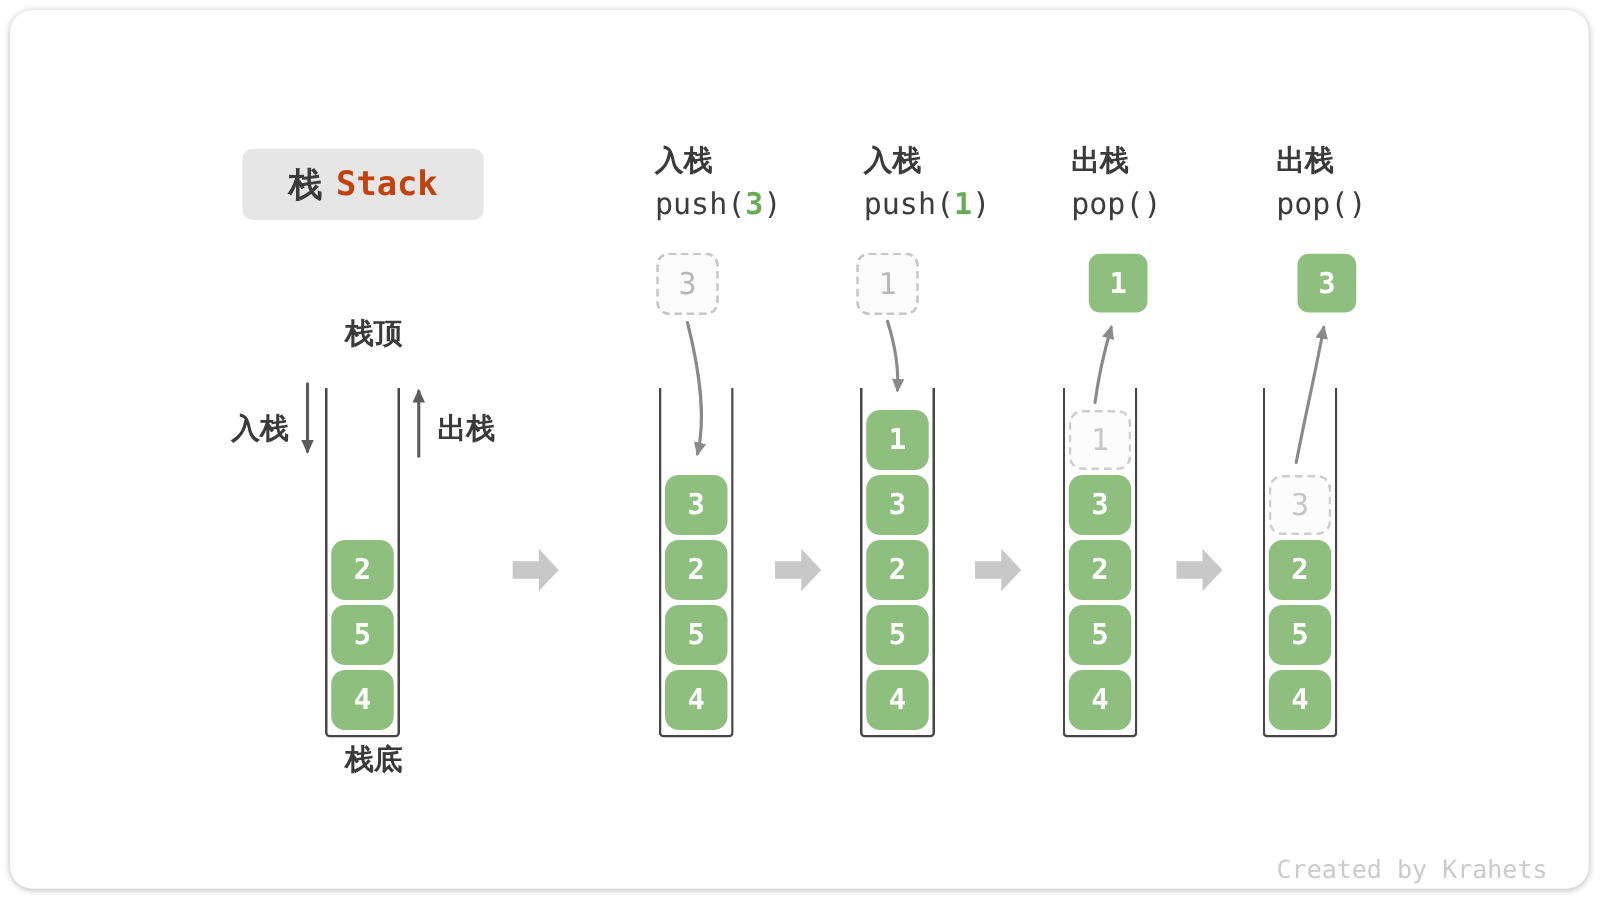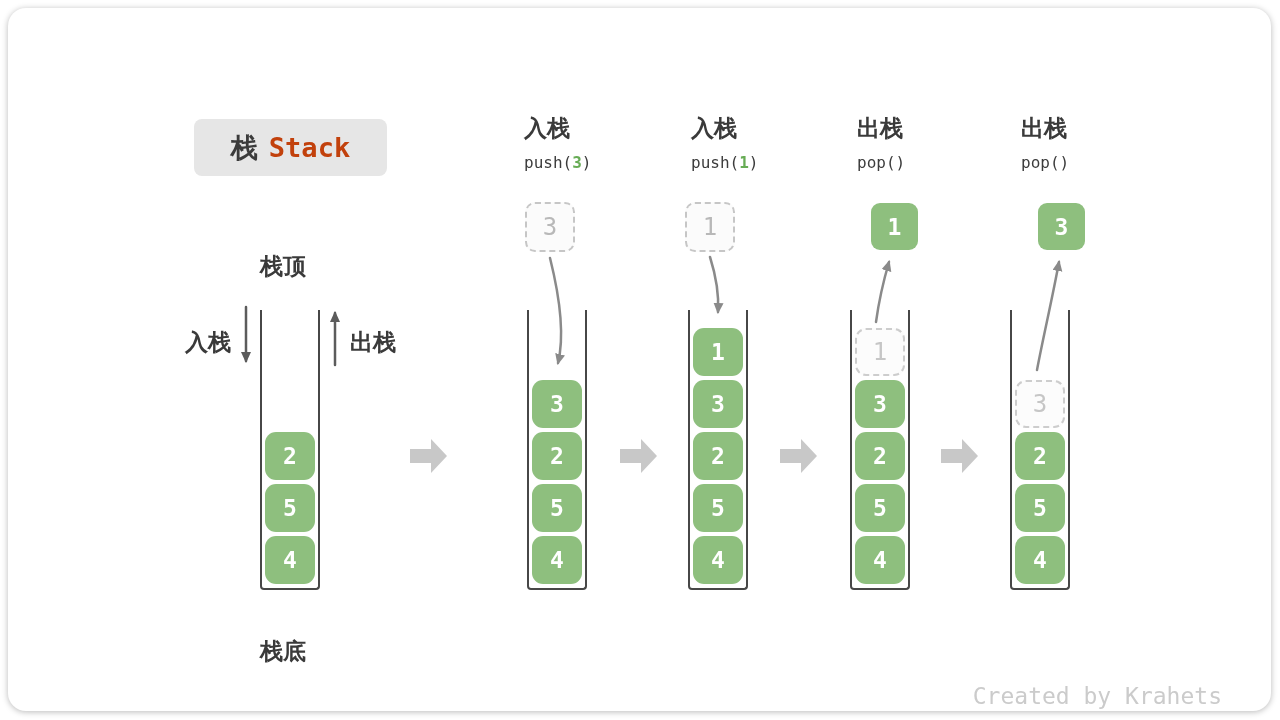--- a/index.html
+++ b/index.html
@@ -27,27 +27,27 @@
     display: flex; align-items: center; justify-content: center;
     gap: 11px;
   }
   .title-zh { font-size: 27px; font-weight: bold; color: #3B3B3B; }
   .title-en { font-size: 27px; font-weight: 600; font-family: "DejaVu Sans Mono", monospace; color: #c2410c; }
 
   .col-header { position: absolute; top: 107px; }
   .h-zh { font-size: 23px; font-weight: bold; color: #3A3A3A; line-height: 26px; }
   .h-code {
     margin-top: 9px;
-    font-size: 16px; font-family: "DejaVu Sans Mono", monospace;
+    font-size: 24px; font-family: "DejaVu Sans Mono", monospace;
     color: #3C3C3C; line-height: 26px;
   }
   .h-code .arg { color: #67AC55; font-weight: bold; }
 
   .lbl { position: absolute; font-size: 23px; font-weight: bold; color: #3A3A3A; }
-  .lbl.center { width: 62px; text-align: left; }
+  .lbl.center { width: 62px; text-align: right; }
 
   .float-box {
     position: absolute;
     display: flex; align-items: center; justify-content: center;
     font-family: "DejaVu Sans Mono", monospace;
   }
   .float-box.dashed {
     width: 46px; height: 46px;
     border: 2px dashed #C6C6C6;
     border-radius: 10px;
@@ -94,23 +94,23 @@
     font-weight: normal;
     font-size: 24px;
   }
 
   .step-arrow { position: absolute; }
 
   .overlay { position: absolute; left: 0; top: 0; pointer-events: none; }
 
   .watermark {
     position: absolute;
-    right: 49px; top: 675px;
+    right: 33px; top: 675px;
     font-family: "DejaVu Sans Mono", monospace;
-    font-size: 23px;
+    font-size: 20px;
     color: #CBCBCB;
   }
 </style>
 </head>
 <body>
 
 <div class="page">
   <div class="card">
 
     <div class="title-box">
@@ -131,21 +131,21 @@
       <div class="h-code"><span>pop()</span><span class="arg"></span><span></span></div>
     </div>
     <div class="col-header" style="left:1013px">
       <div class="h-zh">出栈</div>
       <div class="h-code"><span>pop()</span><span class="arg"></span><span></span></div>
     </div>
 
     <div class="lbl" style="left:177px; top:319px">入栈</div>
     <div class="lbl" style="left:342px; top:319px">出栈</div>
     <div class="lbl center" style="left:252px; top:243px">栈顶</div>
-    <div class="lbl center" style="left:252px; top:628px">栈底</div>
+    <div class="lbl center" style="left:252px; top:584px">栈底</div>
 
     <div class="float-box dashed" style="left:517px; top:194px">
         <span>3</span>
       </div>
     <div class="float-box dashed" style="left:677px; top:194px">
         <span>1</span>
       </div>
     <div class="float-box solid" style="left:863px; top:195px">
         <span>1</span>
       </div>

